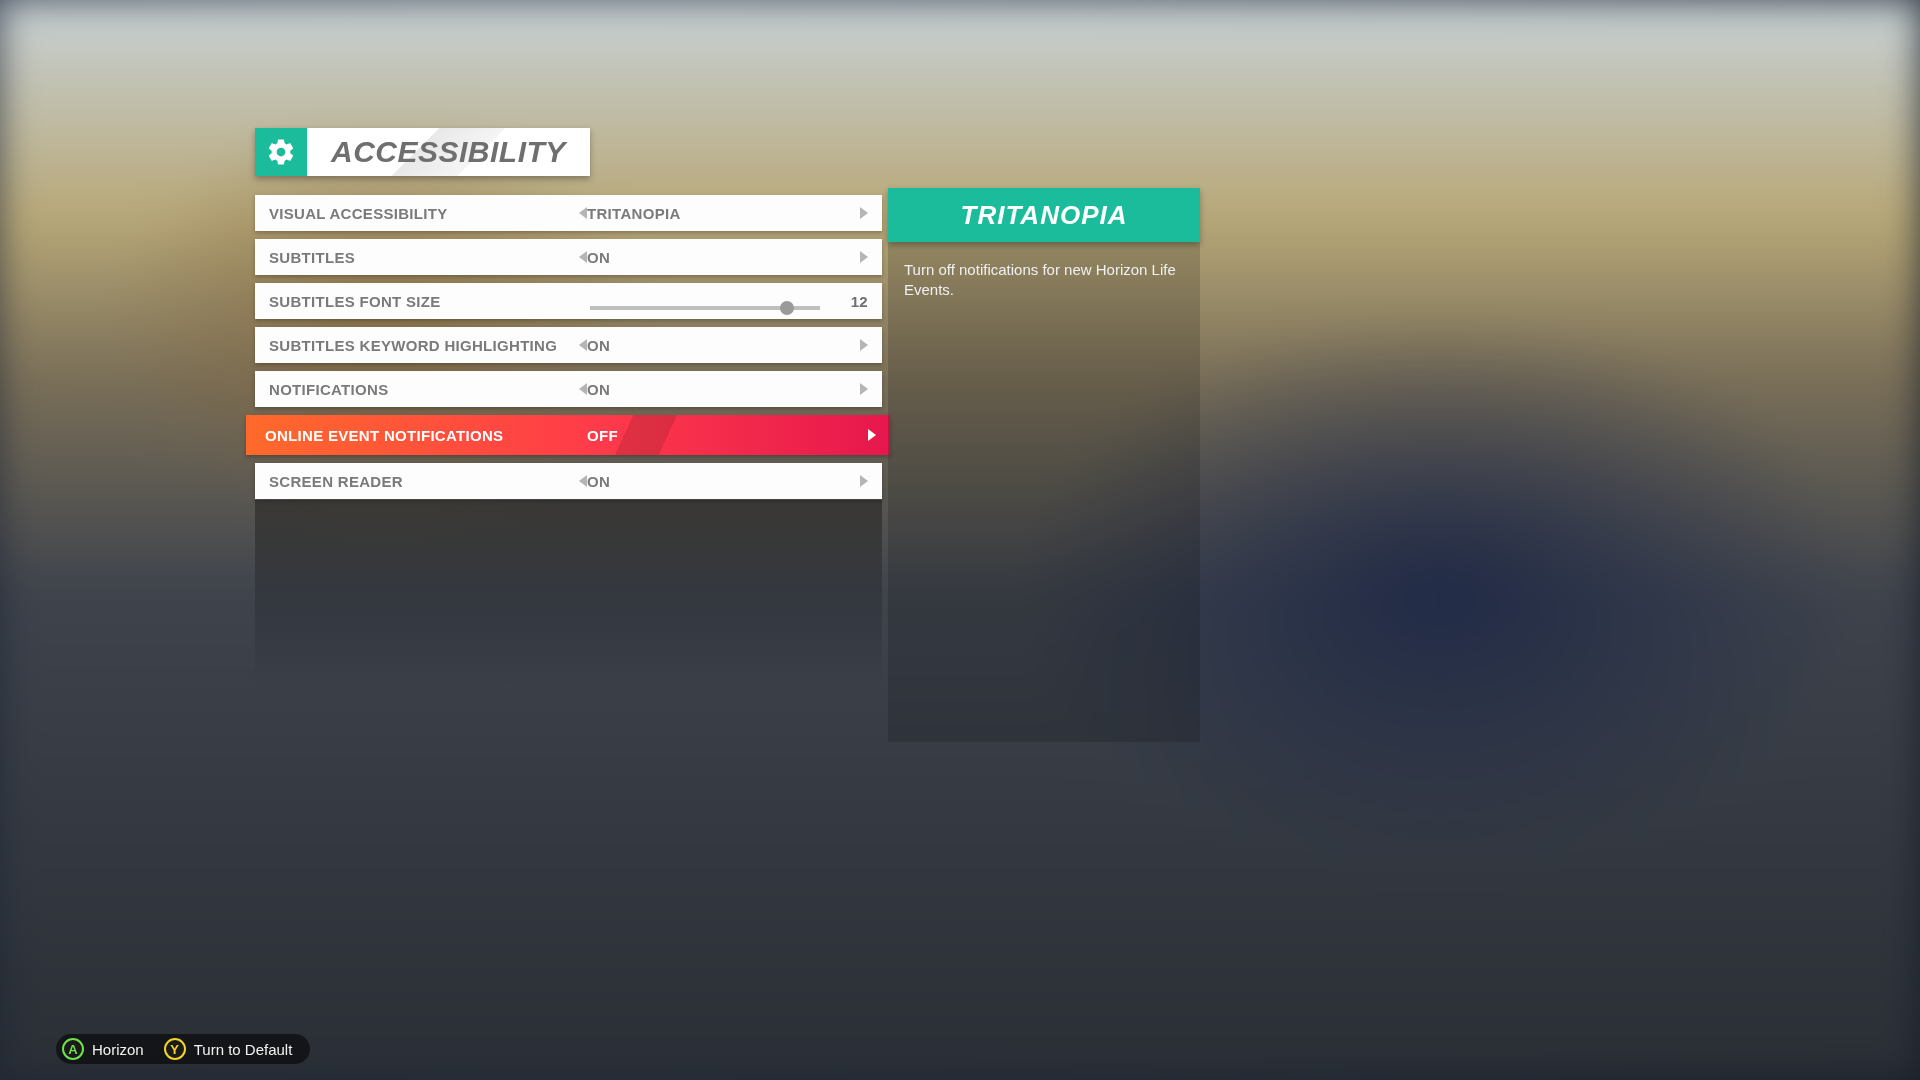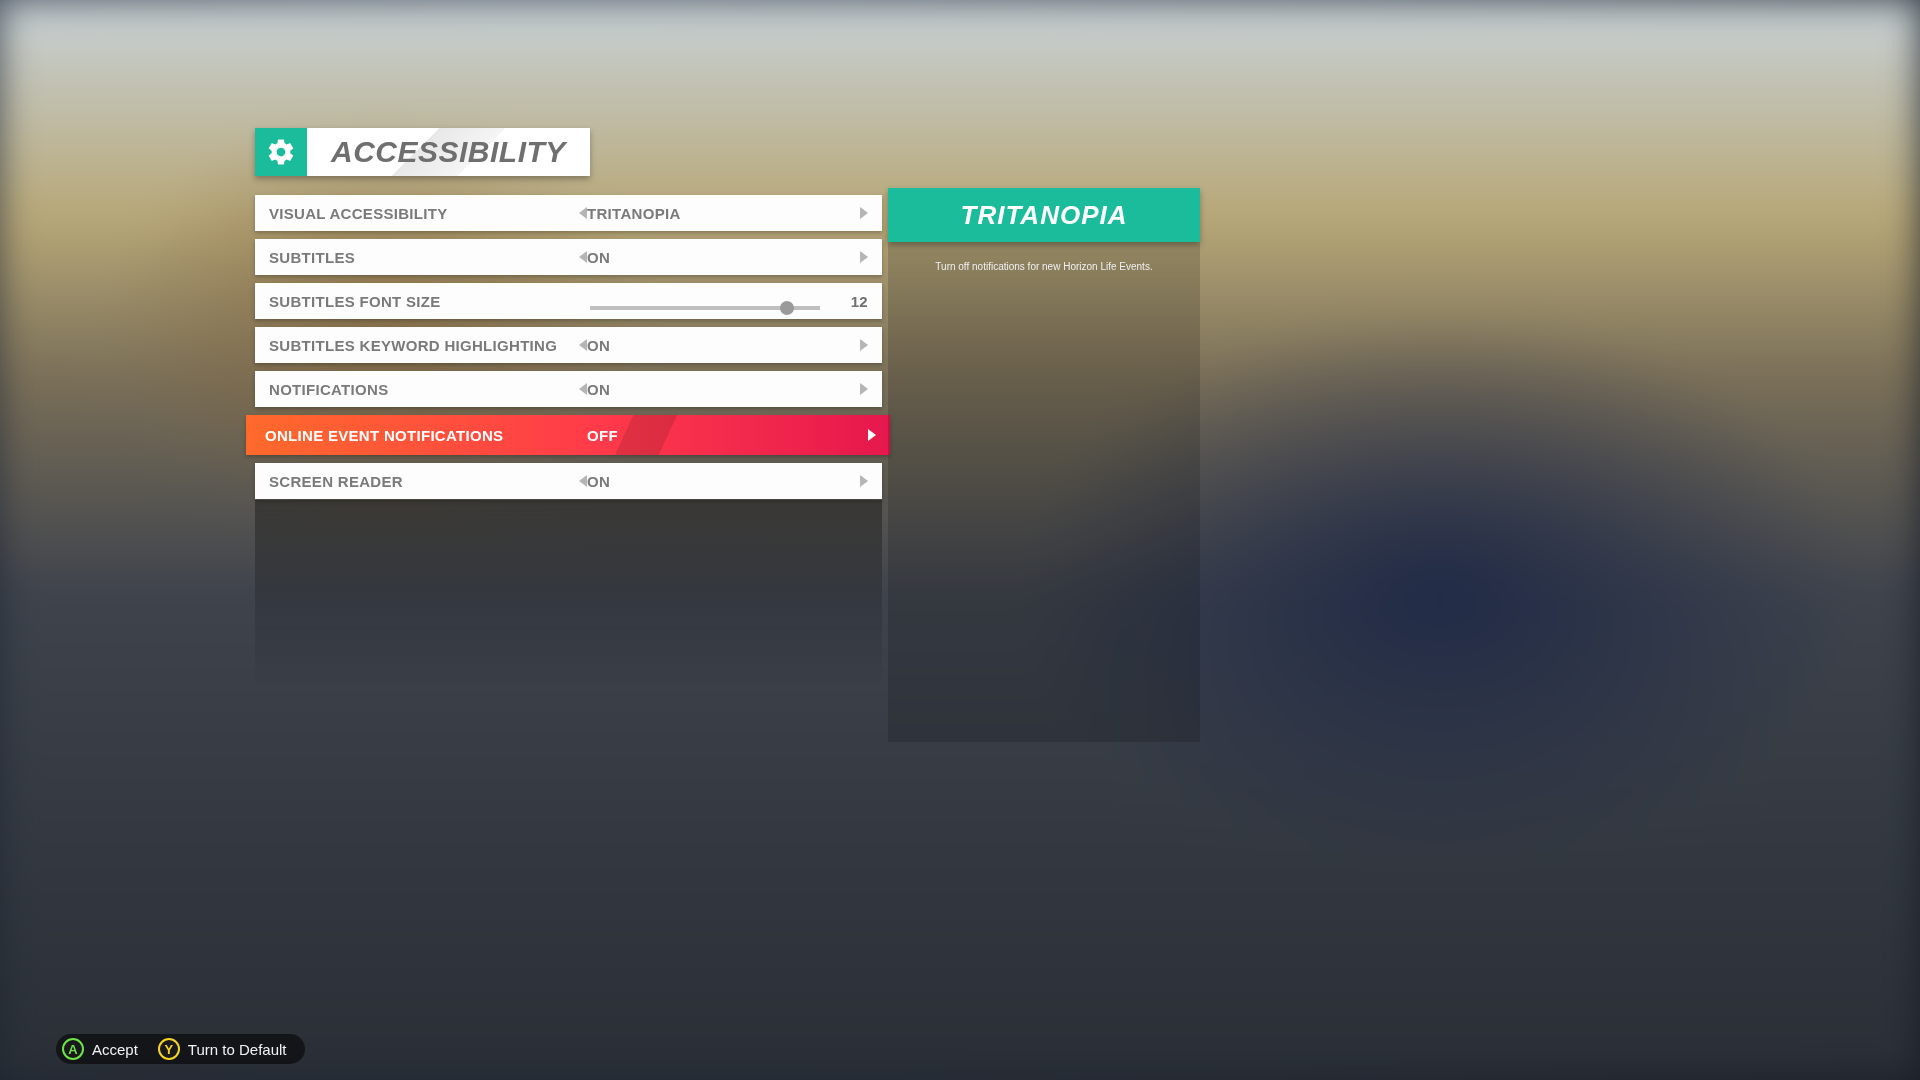--- a/index.html
+++ b/index.html
@@ -145,25 +145,24 @@
     color: #fff;
     font-size: 26px;
     font-weight: 700;
     font-style: italic;
     letter-spacing: 1px;
     box-shadow: 0 3px 6px rgba(0,0,0,0.3);
   }
   .desc-body {
     padding: 18px 16px;
     color: #f0f0f0;
-    font-size: 10px;
+    font-size: 15px;
     line-height: 1.35;
     background: rgba(0,0,0,0.15);
     min-height: 500px;
-    text-align: center;
   }
 
   
   .footer {
     position: absolute;
     left: 56px;
     bottom: 16px;
     display: flex;
     align-items: center;
     gap: 20px;
@@ -271,19 +270,19 @@
 <div class="shadow-under"></div>
 
 <div class="desc-panel">
   <div class="desc-header">TRITANOPIA</div>
   <div class="desc-body">Turn off notifications for new Horizon Life Events.</div>
 </div>
 
 <div class="footer">
   <div class="footer-item">
     <div class="btn-circle btn-a">A</div>
-    <span>Accept</span>
+    <span>Horizon</span>
   </div>
   <div class="footer-item">
     <div class="btn-circle btn-y">Y</div>
     <span>Turn to Default</span>
   </div>
 </div>
 
 </body></html>

